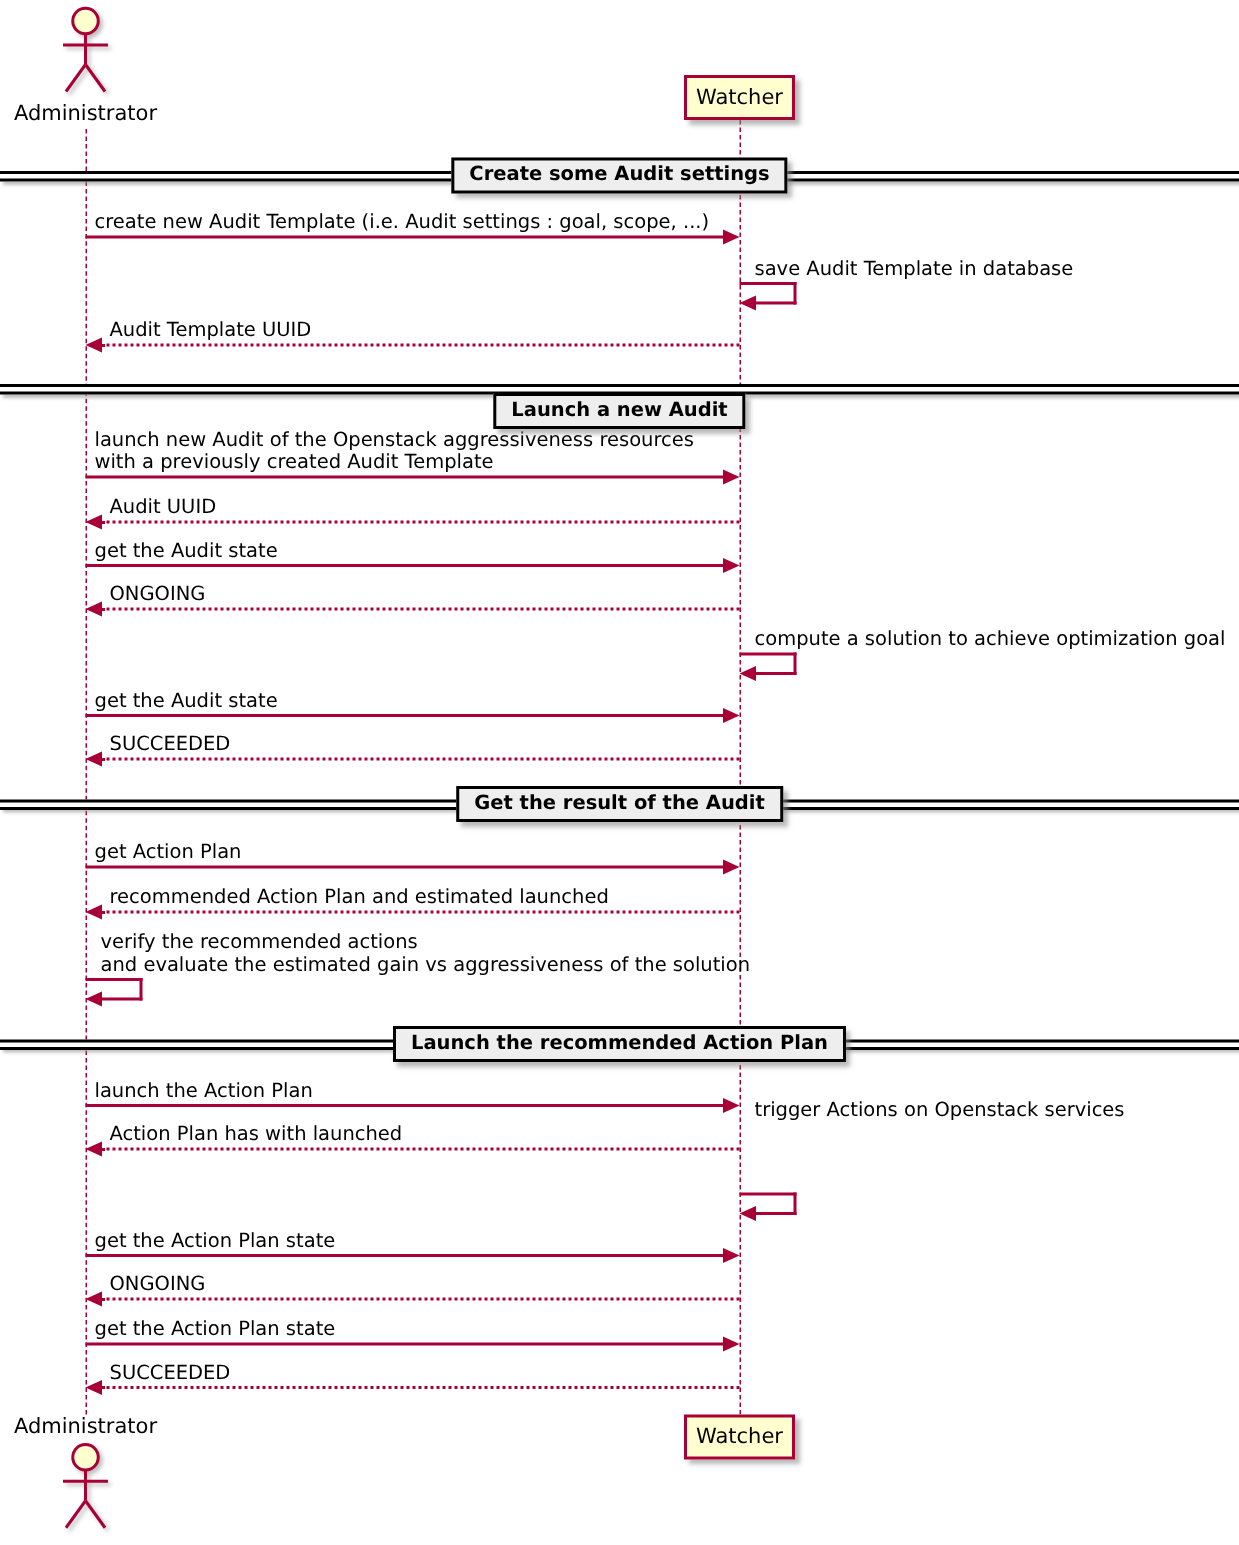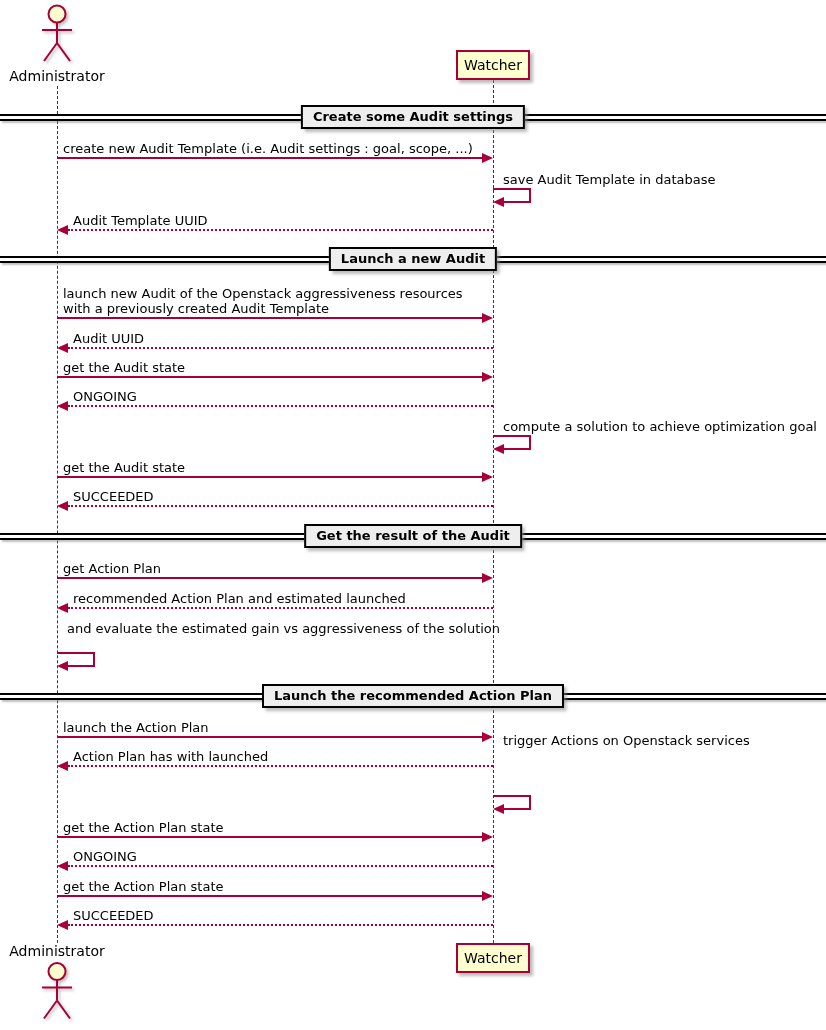--- a/index.html
+++ b/index.html
@@ -79,21 +79,21 @@
       <div class="arrow-line-solid" style="left: 493px; top: 188px; width: 38px;"></div>
       <div class="vseg" style="left: 529px; top: 188px; height: 15px;"></div>
       <div class="arrow-line-solid" style="left: 504px; top: 201px; width: 27px;"></div>
       <div class="arrow-head-left" style="left: 493px; top: 197px;"></div>
       <div class="msg-label" style="left: 73px; top: 213px;">
         <div>Audit Template UUID</div>
       </div>
       <div class="arrow-line-dotted" style="left: 68px; top: 229px; width: 425px;"></div>
       <div class="arrow-head-left" style="left: 57px; top: 225px;"></div>
       <div class="divider-rule" style="top: 256px;"></div>
-      <div class="divider-box" style="top: 247px;">Launch a new Audit</div>
+      <div class="divider-box" style="top: 262px;">Launch a new Audit</div>
       <div class="msg-label" style="left: 63px; top: 286px;">
         <div>launch new Audit of the Openstack aggressiveness resources</div>
         <div>with a previously created Audit Template</div>
       </div>
       <div class="arrow-line-solid" style="left: 57px; top: 317px; width: 426px;"></div>
       <div class="arrow-head-right" style="left: 482px; top: 313px;"></div>
       <div class="msg-label" style="left: 73px; top: 331px;">
         <div>Audit UUID</div>
       </div>
       <div class="arrow-line-dotted" style="left: 68px; top: 347px; width: 425px;"></div>
@@ -131,20 +131,21 @@
         <div>get Action Plan</div>
       </div>
       <div class="arrow-line-solid" style="left: 57px; top: 577px; width: 426px;"></div>
       <div class="arrow-head-right" style="left: 482px; top: 573px;"></div>
       <div class="msg-label" style="left: 73px; top: 591px;">
         <div>recommended Action Plan and estimated launched</div>
       </div>
       <div class="arrow-line-dotted" style="left: 68px; top: 607px; width: 425px;"></div>
       <div class="arrow-head-left" style="left: 57px; top: 603px;"></div>
       <div class="msg-label" style="left: 67px; top: 621px;">
+        <div>verify the recommended actions</div>
         <div>and evaluate the estimated gain vs aggressiveness of the solution</div>
       </div>
       <div class="arrow-line-solid" style="left: 57px; top: 652px; width: 38px;"></div>
       <div class="vseg" style="left: 93px; top: 652px; height: 15px;"></div>
       <div class="arrow-line-solid" style="left: 68px; top: 665px; width: 27px;"></div>
       <div class="arrow-head-left" style="left: 57px; top: 661px;"></div>
       <div class="divider-rule" style="top: 693px;"></div>
       <div class="divider-box" style="top: 684px;">Launch the recommended Action Plan</div>
       <div class="msg-label" style="left: 63px; top: 720px;">
         <div>launch the Action Plan</div>

